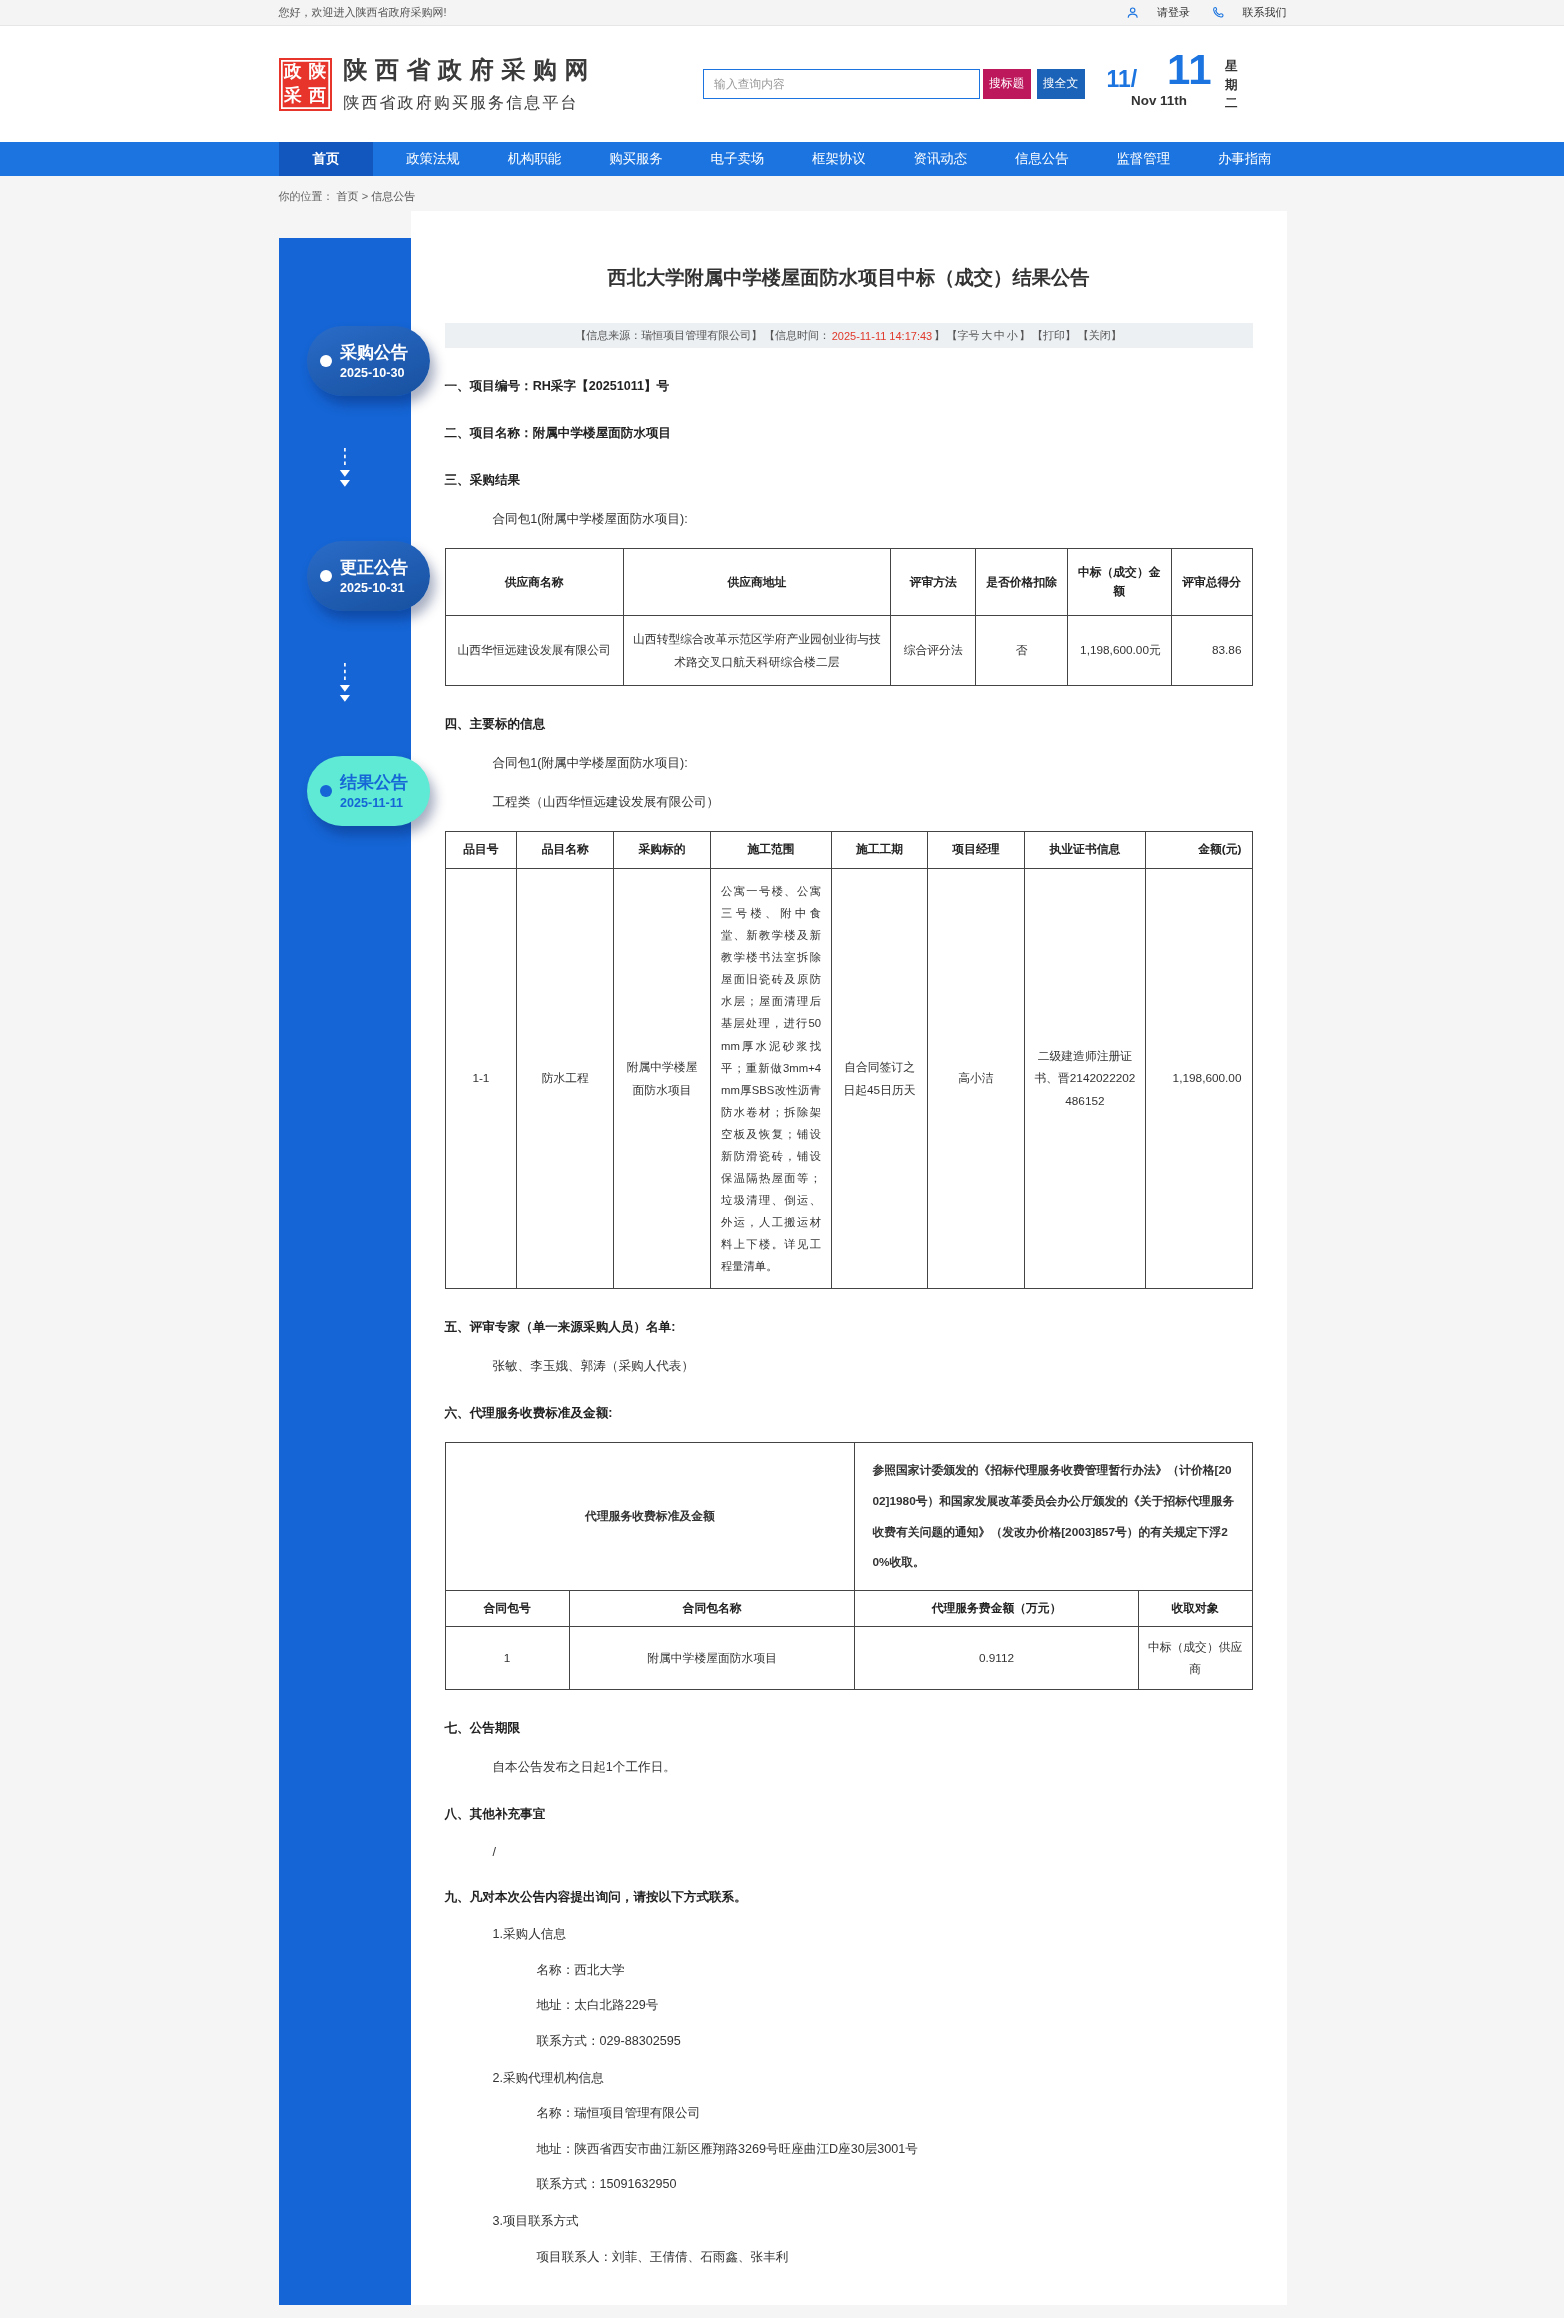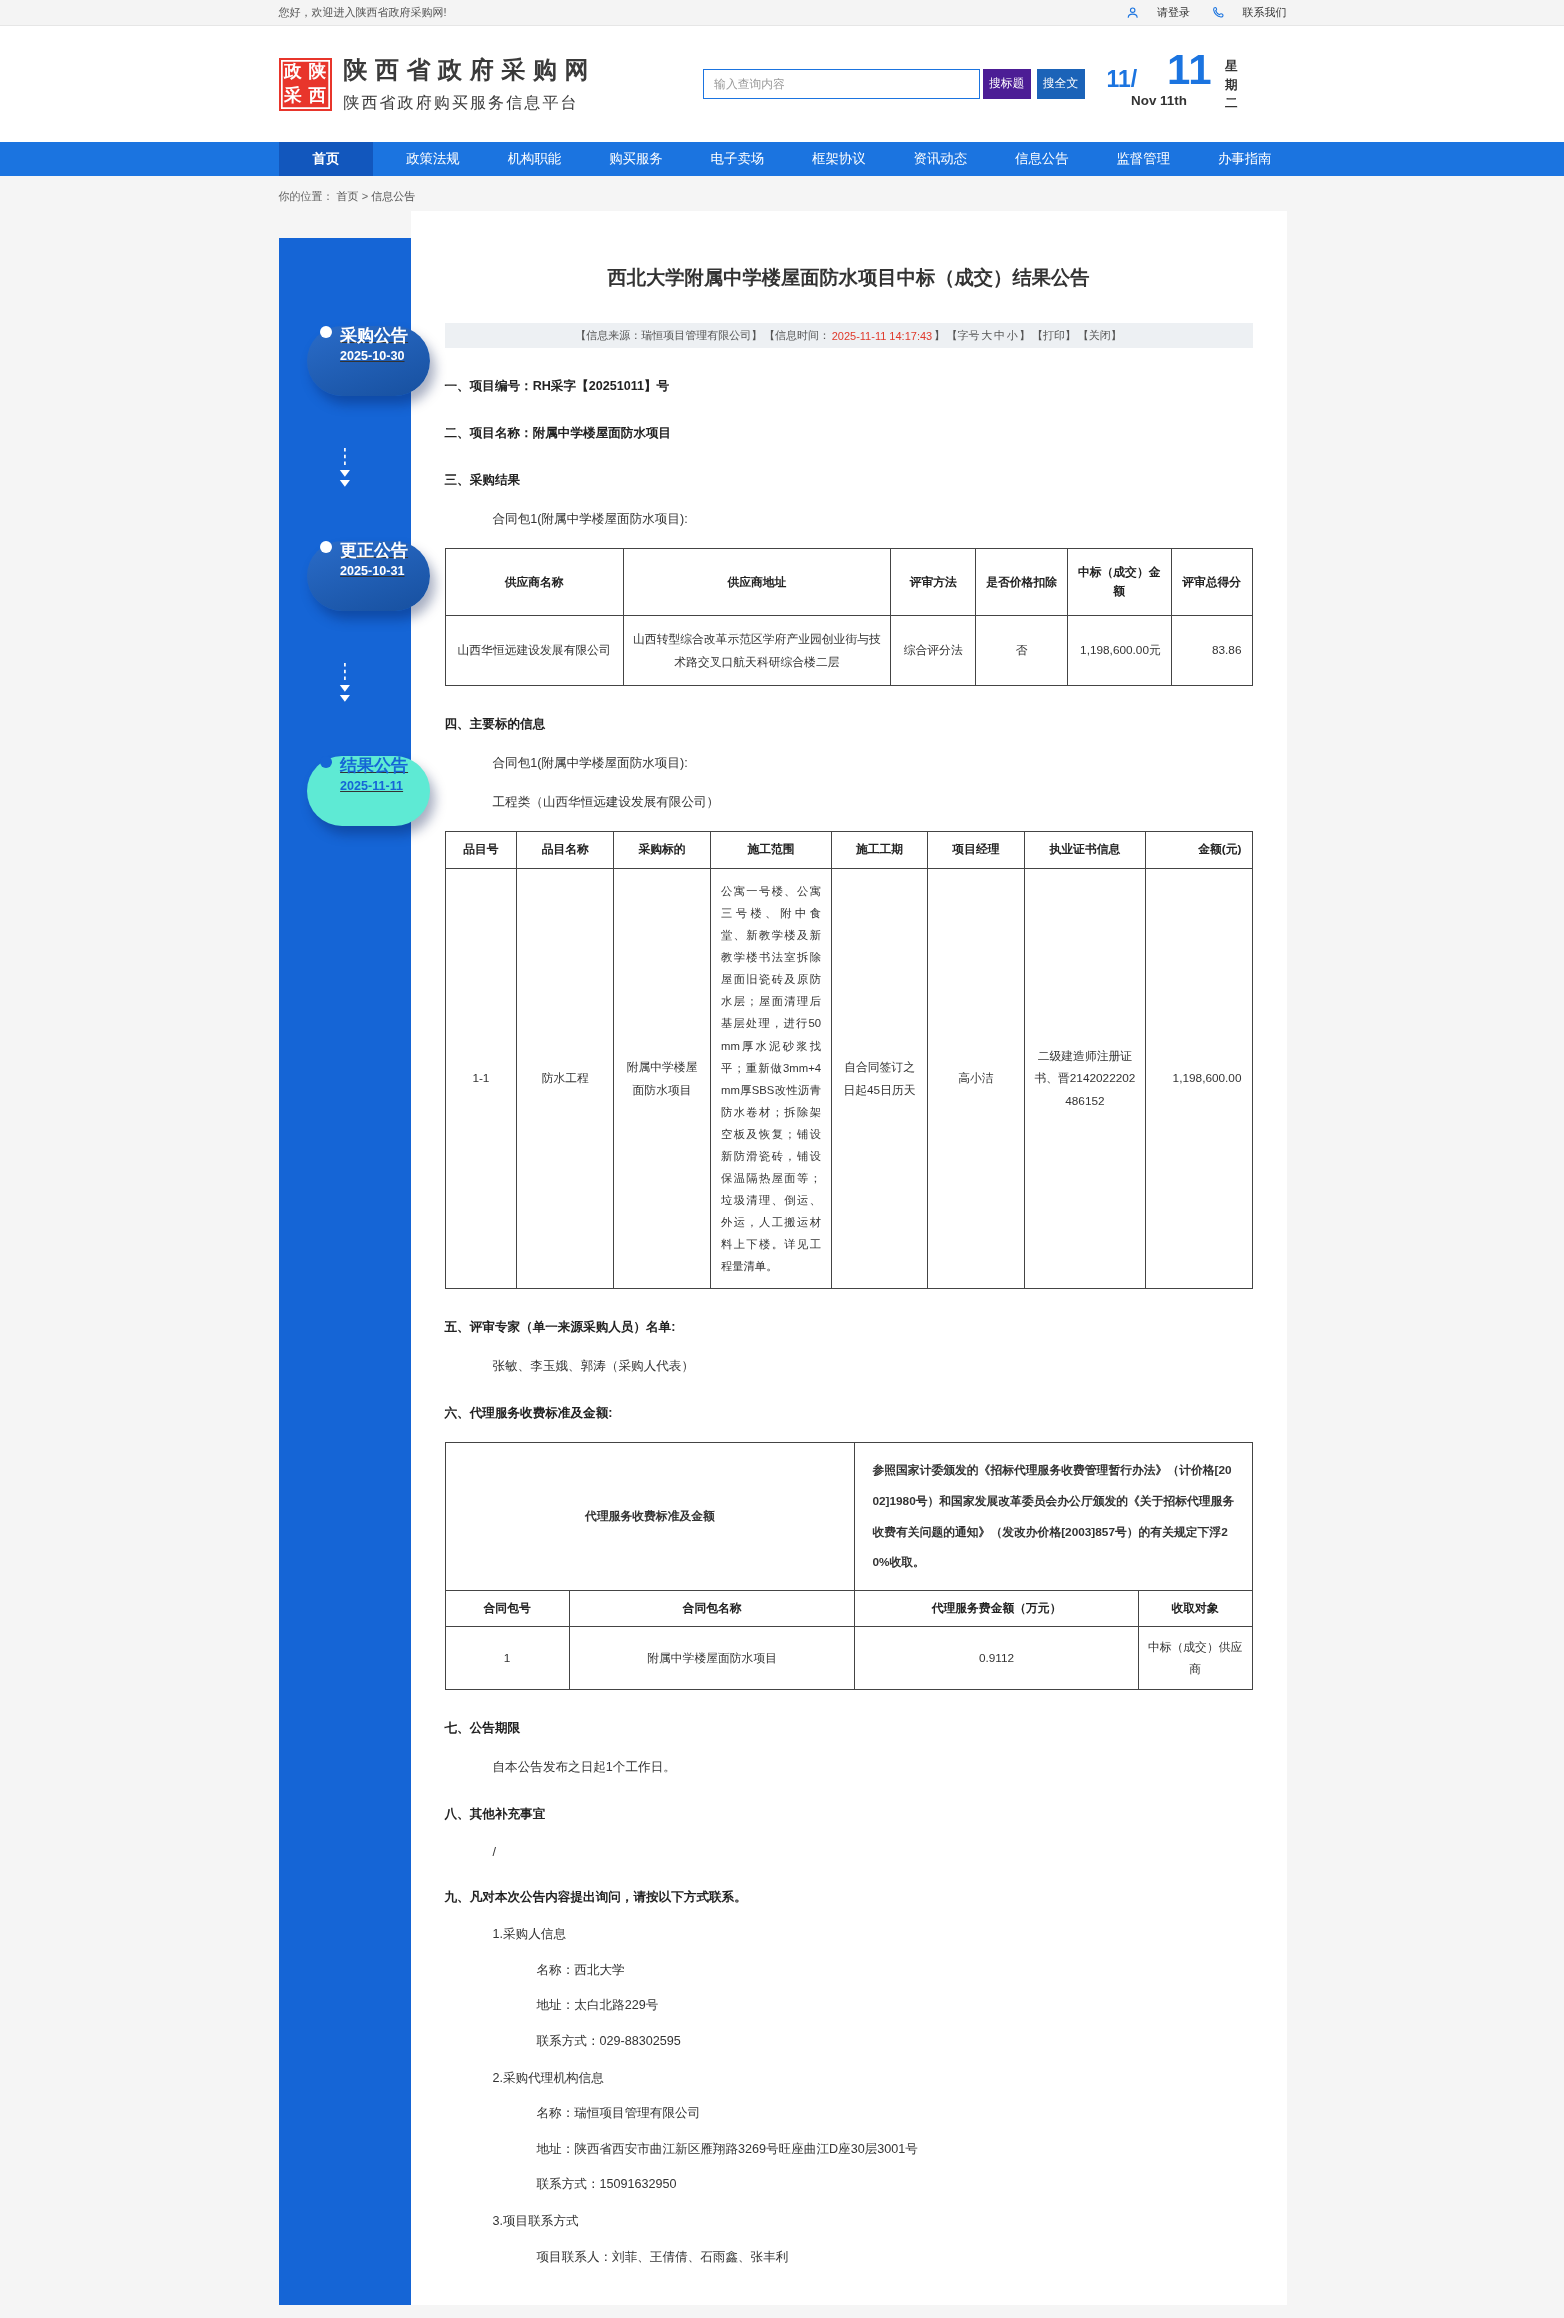--- a/index.html
+++ b/index.html
@@ -18,21 +18,21 @@
   .header .container{display:flex;align-items:center;height:116px;}
   .logo-seal{width:49px;height:49px;background:#e8352b;border:2.5px solid #e8352b;box-shadow:inset 0 0 0 1.7px #fff;display:grid;grid-template-columns:1fr 1fr;grid-template-rows:1fr 1fr;flex:none;}
   .logo-seal span{color:#fff;font-weight:bold;font-size:17.6px;display:flex;align-items:center;justify-content:center;line-height:1;}
   .site-titles{margin-left:11.8px;}
   .site-title{font-size:24px;font-weight:bold;color:#3a3a3a;letter-spacing:7.6px;}
   .site-subtitle{font-size:16px;color:#3a3a3a;letter-spacing:2.1px;margin-top:6.7px;}
   .search-box{display:flex;margin-left:107px;}
   .search-input{width:277px;height:30px;border:1.7px solid #1b74e0;padding:0 10px;font-size:11.8px;color:#333;outline:none;box-sizing:border-box;}
   .search-input::placeholder{color:#999;}
   .btn-search{height:30px;width:48px;border:none;color:#fff;font-size:11.8px;cursor:pointer;}
-  .btn-title{background:#4c1d95;margin-left:2.5px;}
+  .btn-title{background:#be185d;margin-left:2.5px;}
   .btn-full{background:#1b63b8;margin-left:5.9px;}
   .date-block{margin-left:auto;display:flex;align-items:flex-start;padding-right:49px;}
   .date-nums{color:#1b74e0;font-weight:bold;line-height:1;text-align:center;}
   .date-top{display:flex;align-items:flex-end;gap:30px;}
   .date-month{font-size:23px;}
   .date-day{font-size:42px;margin-top:-6.7px;}
   .date-en{font-size:13.4px;color:#333;font-weight:bold;margin-top:3.4px;text-align:center;}
   .weekday{margin-left:13.4px;font-size:12.6px;font-weight:bold;color:#333;line-height:1.45;margin-top:1.7px;}
   .weekday div{text-align:center;}
 
@@ -43,21 +43,21 @@
   .nav li.active{background:#1257bd;padding:0 34px;font-weight:bold;}
 
   
   .breadcrumb-row{background:#f5f5f5;padding:13.4px 0 6.7px;font-size:11px;color:#666;}
   .breadcrumb-row a{color:#555;text-decoration:none;cursor:pointer;}
 
   
   .main-wrap{background:#f5f5f5;padding-bottom:28.6px;}
   .main-row{display:flex;align-items:stretch;}
   .sidebar{width:132px;flex:none;background:#1565d6;margin-top:27px;padding-top:88px;box-sizing:border-box;position:relative;z-index:2;}
-  .step-pill{width:123px;height:70px;margin-left:28px;border-radius:35px;background:linear-gradient(160deg,#2a6cc9,#17509f);box-shadow:5px 8.4px 11.8px rgba(5,25,80,.35);display:flex;align-items:flex-start;cursor:pointer;position:relative;text-decoration:underline;}
+  .step-pill{width:123px;height:70px;margin-left:28px;border-radius:35px;background:linear-gradient(160deg,#2a6cc9,#17509f);box-shadow:5px 8.4px 11.8px rgba(5,25,80,.35);display:flex;align-items:center;cursor:pointer;position:relative;}
   .step-pill .dot{width:11.8px;height:11.8px;border-radius:50%;background:#fff;margin:0 8.4px 0 13.4px;flex:none;}
   .step-pill .st-label{font-size:17px;font-weight:bold;color:#fff;line-height:1.15;}
   .step-pill .st-date{font-size:12.6px;font-weight:bold;color:#fff;margin-top:3.4px;}
   .step-pill.active{background:#5eead4;}
   .step-pill.active .dot{background:#1565d6;}
   .step-pill.active .st-label,.step-pill.active .st-date{color:#1565d6;}
   .step-arrow{height:44px;margin:52px 0 49px 60px;}
 
   .main-panel{width:883px;background:#fff;box-sizing:border-box;padding:19.3px 34px 39px;min-height:1952px;}
 

